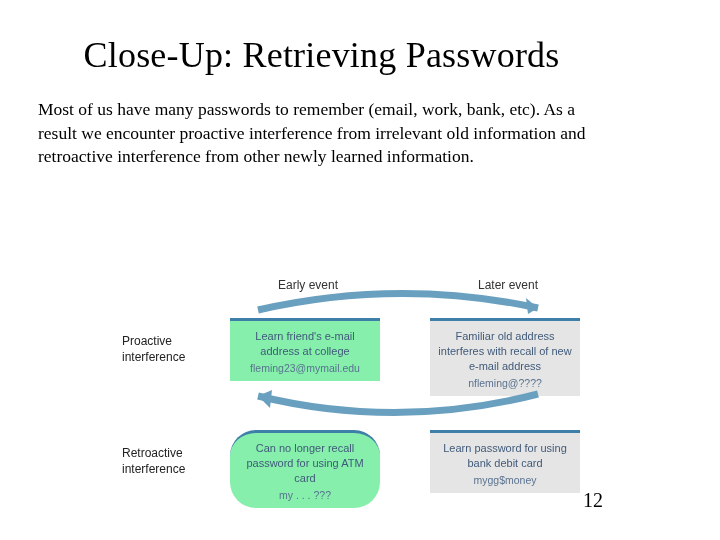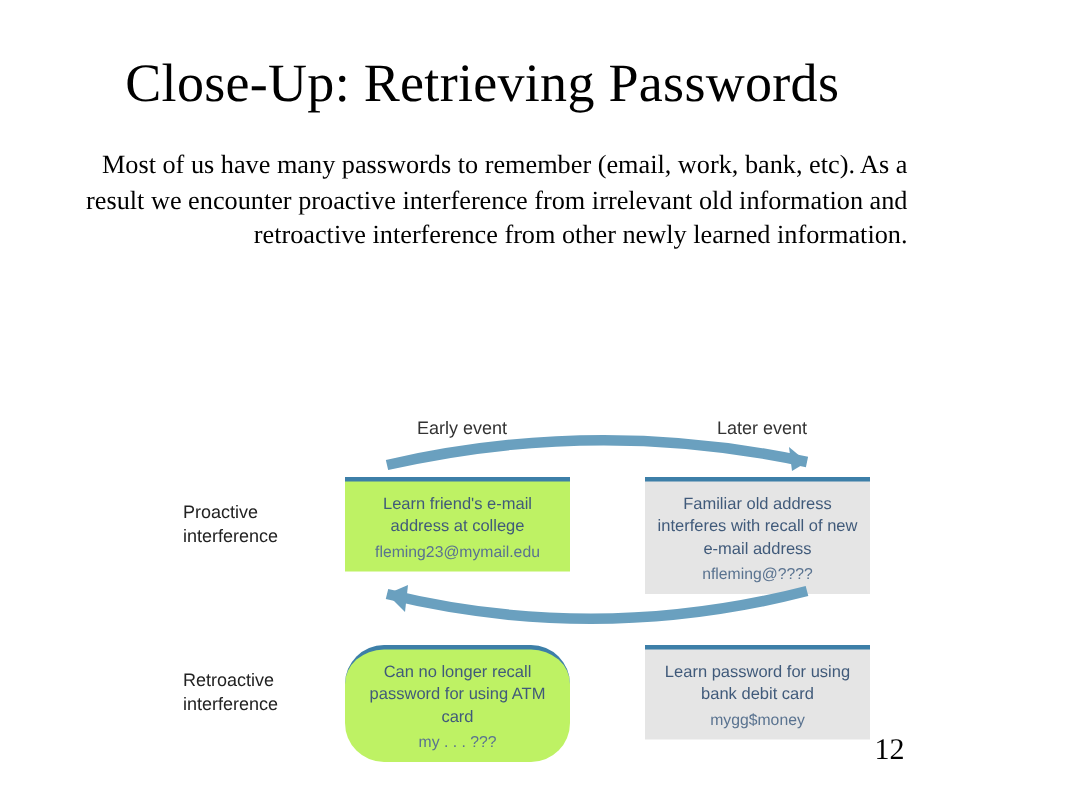--- a/index.html
+++ b/index.html
@@ -1,23 +1,23 @@
 <!DOCTYPE html>
 <html><head>
 <meta charset="utf-8">
 <style>
   * { margin: 0; padding: 0; box-sizing: border-box; }
   html, body { width: 720px; height: 540px; background: #fff; font-family: Georgia, 'Times New Roman', serif; color: #000; }
   .slide { position: relative; width: 643px; height: 540px; padding: 28px 32px 0 32px; }
   .title { font-size: 36px; text-align: center; font-weight: 400; margin-top: 6px; margin-bottom: 22px; letter-spacing: 0.2px; }
-  .body-text { font-size: 17.5px; text-align: right; line-height: 1.35; padding: 0 6px; font-family: 'Book Antiqua', Palatino, Georgia, serif; }
+  .body-text { font-size: 17.5px; text-align: left; line-height: 1.35; padding: 0 6px; font-family: 'Book Antiqua', Palatino, Georgia, serif; }
   .diagram { position: absolute; left: 130px; top: 280px; width: 480px; height: 230px; font-family: Arial, Helvetica, sans-serif; }
   .col-header { position: absolute; font-size: 12px; color: #333; }
   .row-label { position: absolute; font-size: 12px; color: #222; width: 80px; text-align: left; line-height: 1.3; }
-  .box { position: absolute; width: 150px; padding: 8px 6px 6px 6px; text-align: center; font-size: 11px; line-height: 1.35; background: #bef264; border-top: 3px solid #3d7fa8; color: #405a7a; }
+  .box { position: absolute; width: 150px; padding: 8px 6px 6px 6px; text-align: center; font-size: 11px; line-height: 1.35; background: #86efac; border-top: 3px solid #3d7fa8; color: #405a7a; }
   .box2 { background: #e5e5e5; }
   .box-sub { color: #5a7390; font-size: 10.5px; margin-top: 2px; }
   .page-num { position: absolute; right: 40px; bottom: 28px; font-size: 20px; font-family: Georgia, serif; }
   svg.arrow { position: absolute; overflow: visible; }
 </style>
 </head>
 <body>
 
 <div class="slide">
   <h1 class="title">Close-Up: Retrieving Passwords</h1>

